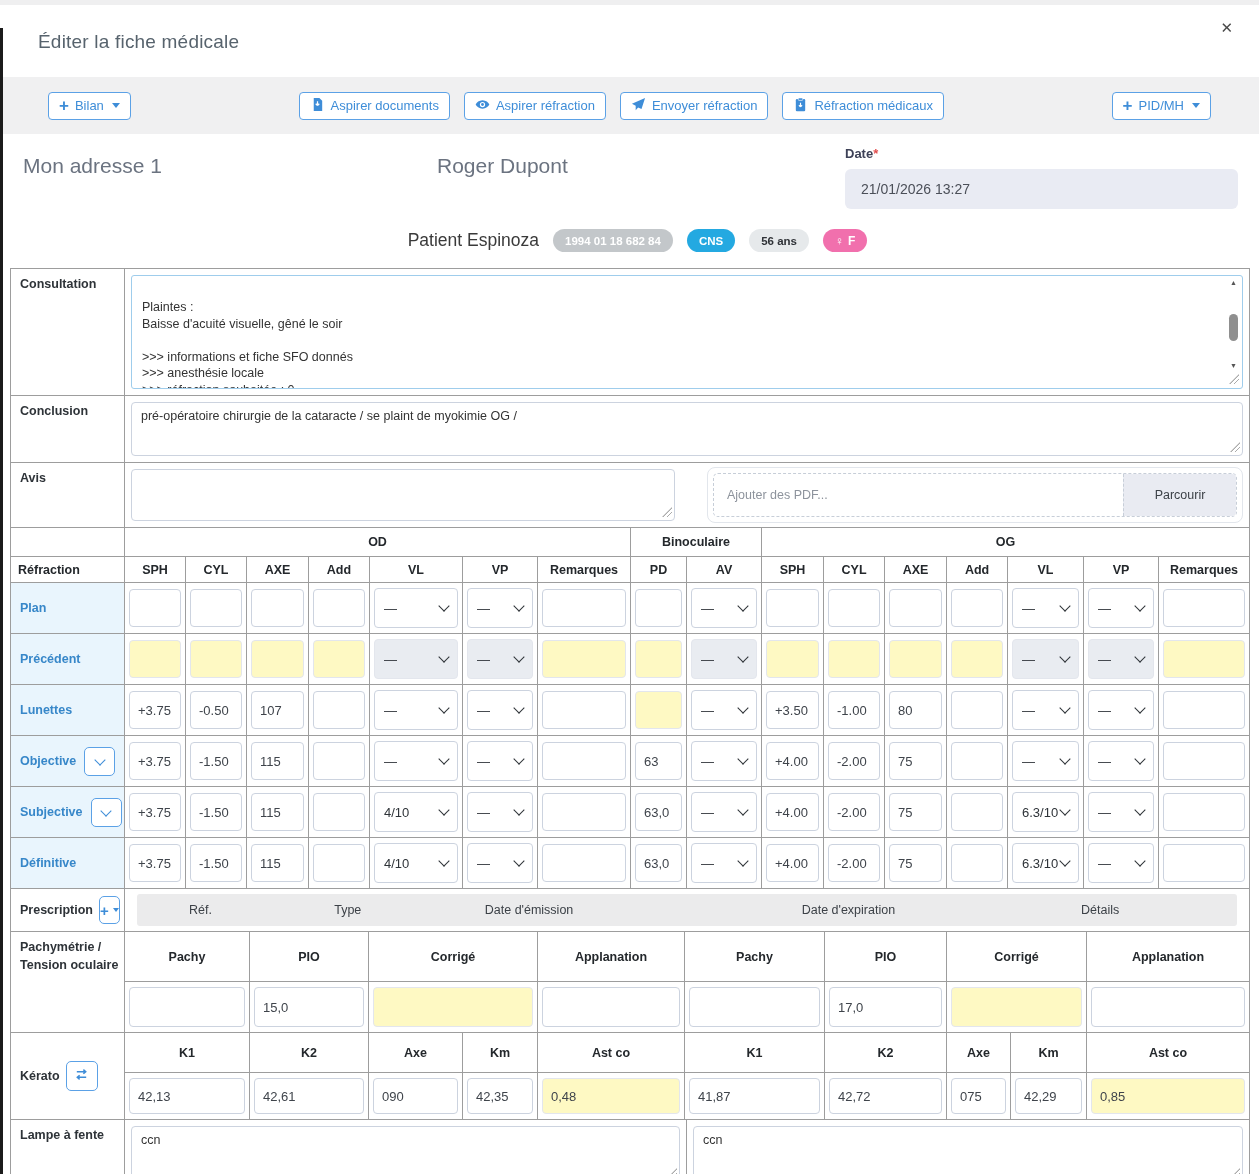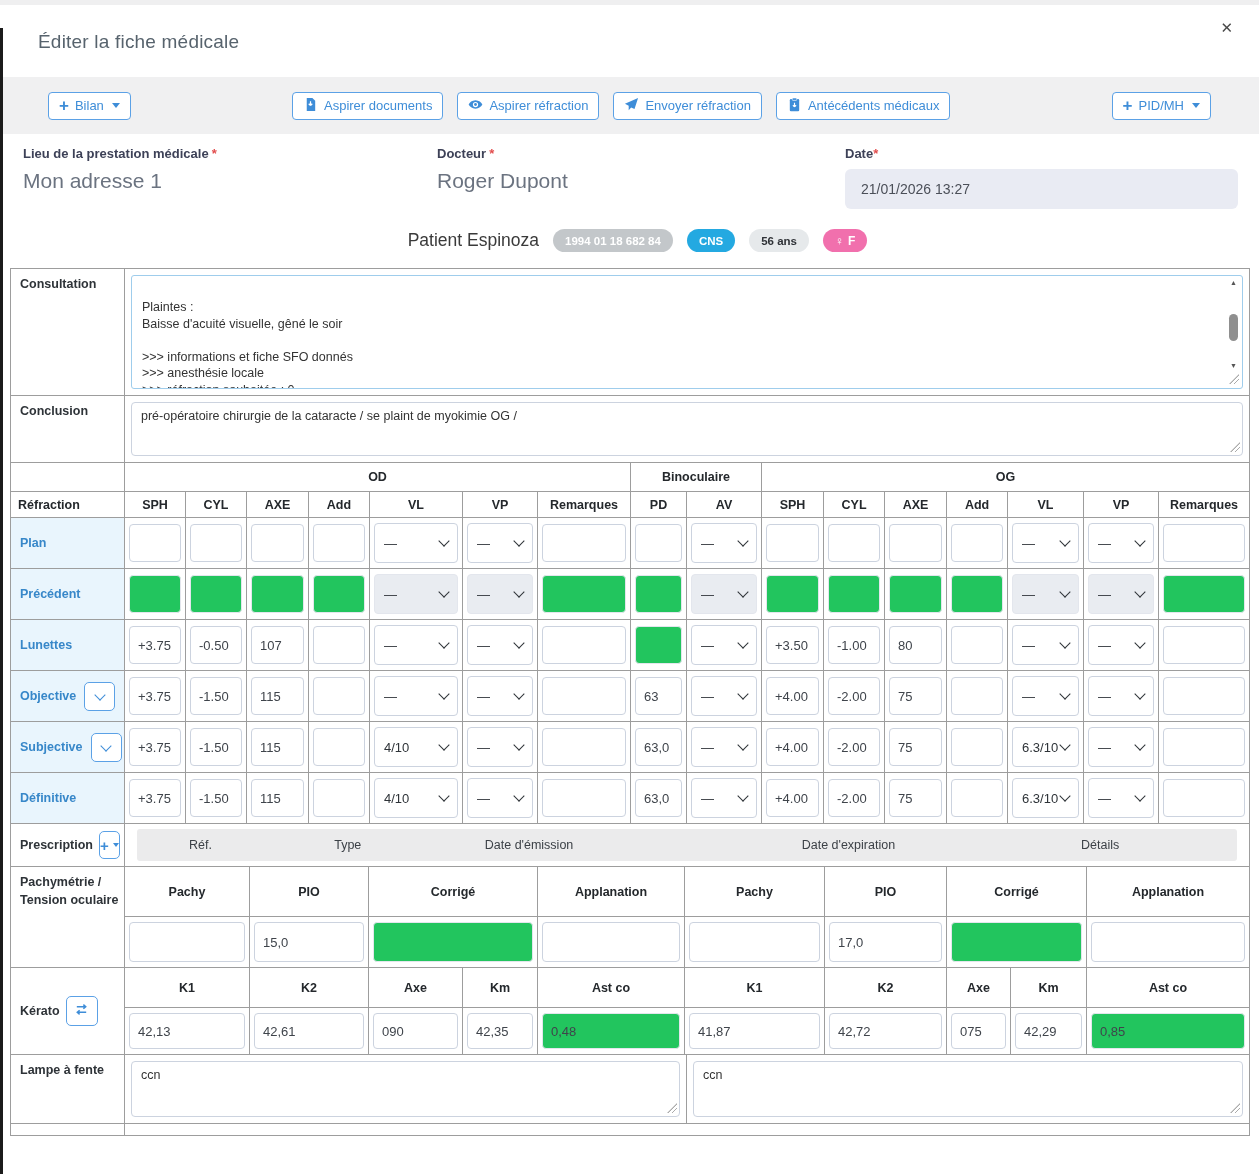--- a/index.html
+++ b/index.html
@@ -44,21 +44,21 @@
   .lbl.mid{vertical-align:middle;padding-top:4px;margin-left:41px;}
   th.hdr{font-size:12.5px;font-weight:700;color:#24282c;background:#fff;padding:4px 2px;text-align:center;vertical-align:middle;}
   td.c{padding:0 4px;vertical-align:middle;background:#fff;}
   td.content{padding:0 6px;background:#fff;vertical-align:middle;}
   .blbl{background:#e9f5fd;color:#3787c9;font-weight:600;font-size:12.5px;text-align:left;
     padding-left:9px;vertical-align:middle;}
   .blbl .rowflex{display:flex;align-items:center;gap:8px;}
   
   .cin{width:100%;box-sizing:border-box;height:38px;border:1px solid #ccd3df;border-radius:4px;
     font-family:inherit;font-size:13px;color:#3f444b;padding:0 8px;background:#fff;margin:5px 0;}
-  .cin.dis{background:#22c55e;border-color:#e3e6ed;}
+  .cin.dis{background:#fef9c3;border-color:#e3e6ed;}
   .sel{height:38px;margin:5px 0;border:1px solid #ccd3df;border-radius:4px;display:flex;align-items:center;
     justify-content:space-between;padding:0 9px;background:#fff;font-size:13px;color:#2e3338;cursor:pointer;}
   .sel.dis{background:#e9ecf1;border-color:#e3e6ed;}
   .chev{width:7px;height:7px;border-right:1.8px solid #2e3338;border-bottom:1.8px solid #2e3338;
     transform:rotate(45deg);margin-top:-4px;flex:0 0 auto;}
   .chevbtn{width:29px;height:27px;border:1px solid #5ba1e6;border-radius:5px;background:#fff;
     display:inline-flex;align-items:center;justify-content:center;cursor:pointer;flex:0 0 auto;}
   .chevbtn .chev{border-color:#3e8dd8;margin-top:-2px;}
   
   .tawrap{position:relative;margin:6px 0;}
@@ -147,41 +147,35 @@
       <span>Envoyer réfraction</span>
     </button>
     <button class="btn">
       <span>
         <svg width="15" height="15" viewBox="0 0 16 16">
             <rect x="3" y="2.2" width="10" height="13" rx="1.2" fill="#3e8dd8"></rect>
             <rect x="5.6" y="1" width="4.8" height="2.6" rx="0.8" fill="#3e8dd8" stroke="#fff" stroke-width="0.7"></rect>
             <path d="M8 6v4.5M8 10.5 6.3 8.8M8 10.5l1.7-1.7" stroke="#fff" stroke-width="1.2" fill="none"></path>
           </svg>
       </span>
-      <span>Antécédents médicaux</span>
+      <span>Réfraction médicaux</span>
     </button>
   </div>
   <button class="btn">
     <span class="plus">+</span>
     <span>PID/MH</span>
     <span class="caret"></span>
   </button>
 </div>
 
 <div class="info-row">
   <div>
-    <div class="flabel">
-      <span>Lieu de la prestation médicale</span><span class="req">*</span>
-    </div>
     <div class="fvalue">Mon adresse 1</div>
   </div>
   <div>
-    <div class="flabel">
-      <span>Docteur</span><span class="req">*</span>
-    </div>
     <div class="fvalue">Roger Dupont</div>
   </div>
   <div>
     <div class="flabel">
       <span>Date</span><span class="req tight">*</span>
     </div>
     <div class="date-input">21/01/2026 13:27</div>
   </div>
 </div>
 
@@ -239,20 +233,45 @@
       <td class="content">
         <div class="tawrap">
           <textarea class="ta" style="height: 54px;">pré-opératoire chirurgie de la cataracte / se plaint de myokimie OG /</textarea>
           <span class="grip"></span>
         </div>
       </td>
     </tr>
   </tbody>
     </table>
 
+  <table>
+    <colgroup>
+        <col style="width:114px">
+        <col>
+      </colgroup>
+    <tbody>
+        <tr>
+      <td class="lbl">Avis</td>
+      <td class="content">
+        <div class="avisflex">
+          <div class="tawrap avis-ta">
+            <textarea class="ta" style="height: 52px;"></textarea>
+            <span class="grip"></span>
+          </div>
+          <div class="pdfouter">
+            <div class="pdfinner">
+              <span class="pdfph">Ajouter des PDF...</span>
+              <span class="pdfbtn">Parcourir</span>
+            </div>
+          </div>
+        </div>
+      </td>
+    </tr>
+  </tbody>
+    </table>
 
   <table>
     <colgroup>
       <col style="width:114px">
         <col style="width:61px">
         <col style="width:61px">
         <col style="width:62px">
         <col style="width:61px">
         <col style="width:93px">
         <col style="width:75px">

